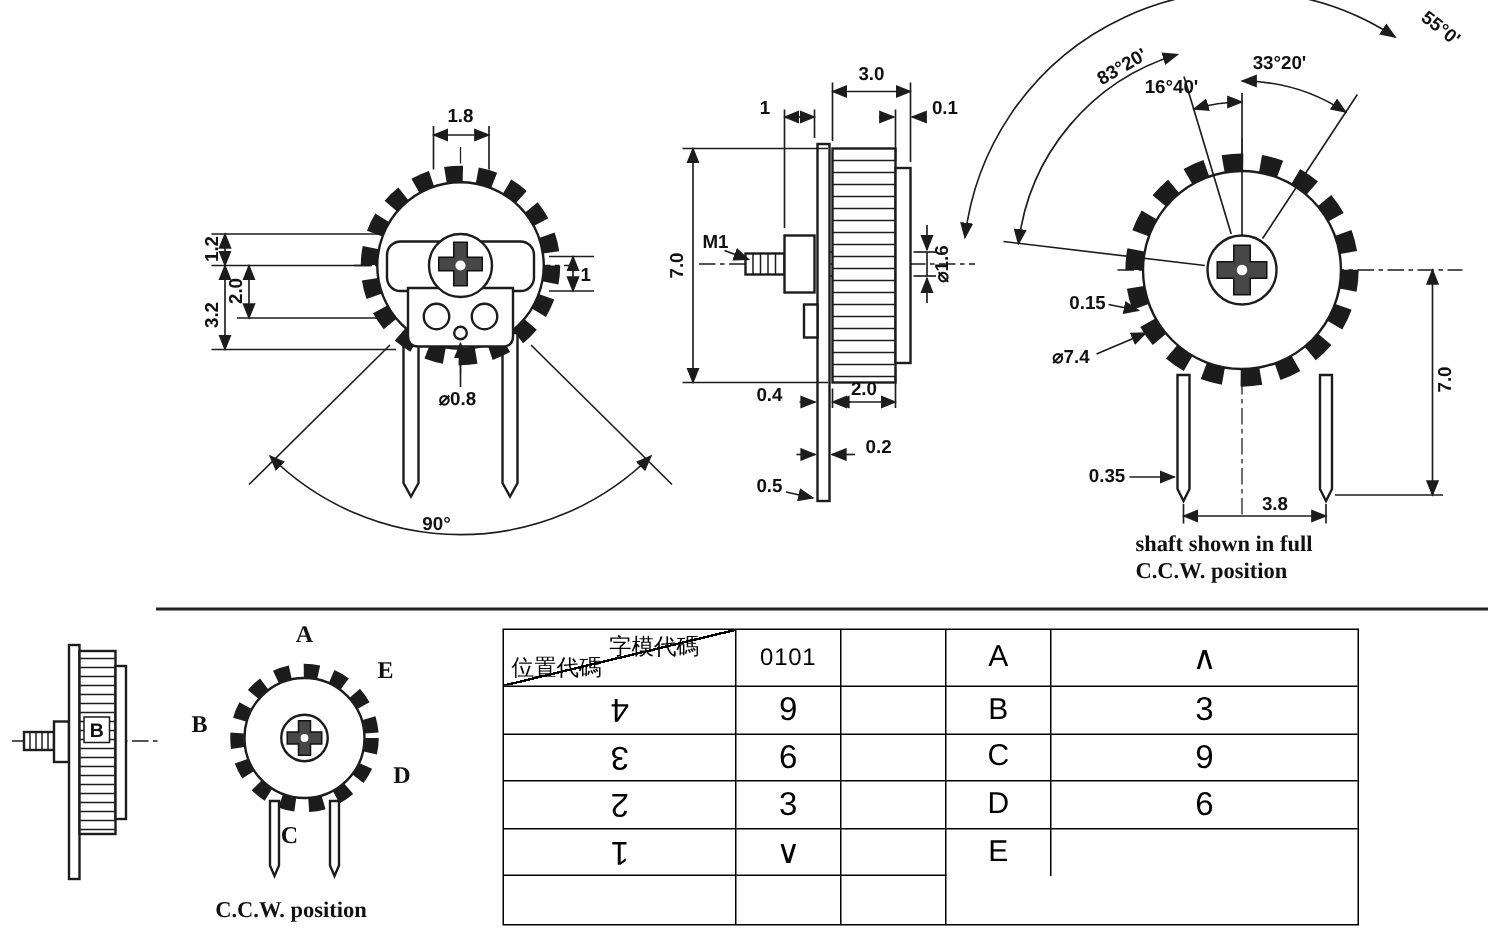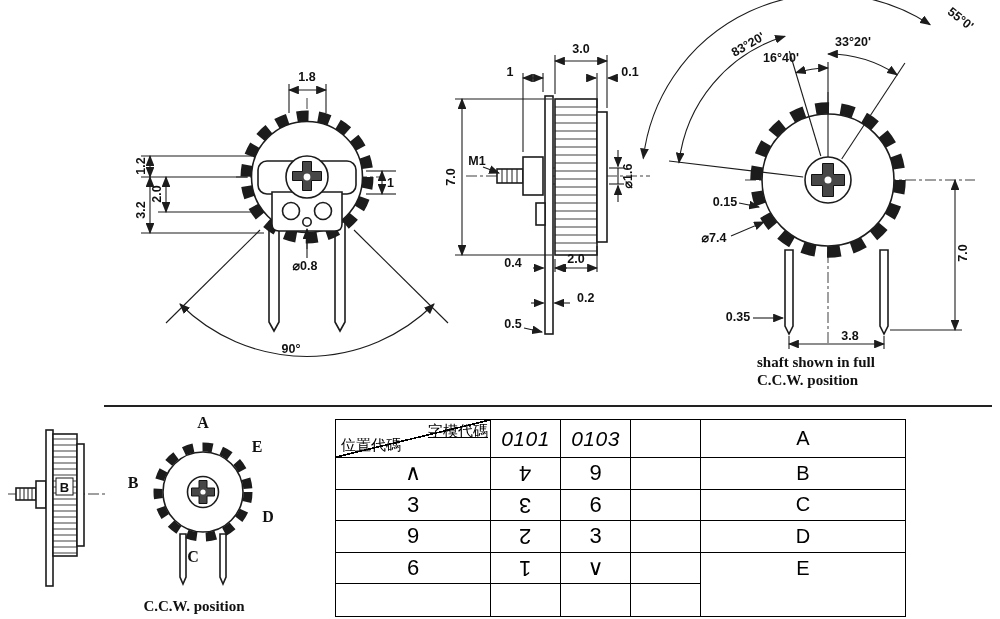--- a/index.html
+++ b/index.html
@@ -23,23 +23,23 @@
   .tbl{position:absolute;left:335px;top:419px;display:grid;
        grid-template-columns:155px 70px 70px 70px 204px;
        grid-template-rows:38px repeat(5,31.6px);
        border:1.8px solid #000;background:#fff;color:#000;}
   .tc{border-right:1.4px solid #000;border-bottom:1.4px solid #000;
       display:flex;align-items:center;justify-content:center;overflow:hidden;}
   .tc:nth-child(5n){border-right:none;}
   .tc:nth-last-child(-n+5){border-bottom:none;}
   .corner{position:relative;font-size:15px;
       background-image:linear-gradient(to bottom right,transparent calc(50% - .8px),#000 calc(50% - .8px),#000 calc(50% + .8px),transparent calc(50% + .8px));}
-  .corner .ct{position:absolute;top:2px;right:2px;text-decoration:underline;}
+  .corner .ct{position:absolute;top:2px;right:24px;}
   .corner .cb{position:absolute;bottom:2px;left:5px;}
-  .code{font-size:21px;letter-spacing:.5px;font-style:italic;}
+  .code{font-size:16px;letter-spacing:.5px;}
   .rowlab{font-size:20px;}
   .val{font-size:22px;}
   .val span[data-rot="180"]{display:inline-block;transform:rotate(180deg);}
 </style>
 </head>
 <body>
 
 <svg width="1000" height="405" viewBox="0 0 1000 405" style="left:0;top:0">
   <defs>
     <marker id="ar" viewBox="0 0 10 8" markerWidth="10" markerHeight="8" refX="9" refY="4" orient="auto-start-reverse">
@@ -293,21 +293,20 @@
   </g>
 </svg>
 
 <div class="tbl">
 
   <div class="tc corner">
     <span class="ct">字模代碼</span>
     <span class="cb">位置代碼</span>
   </div>
   <div class="tc code">0101</div>
-  <div class="tc code">0103</div>
   <div class="tc code"></div>
 
   <div class="tc rowlab">A</div>
   <div class="tc val">
       <span data-rot="0">∧</span>
     </div>
   <div class="tc val">
       <span data-rot="180">4</span>
     </div>
   <div class="tc val">

